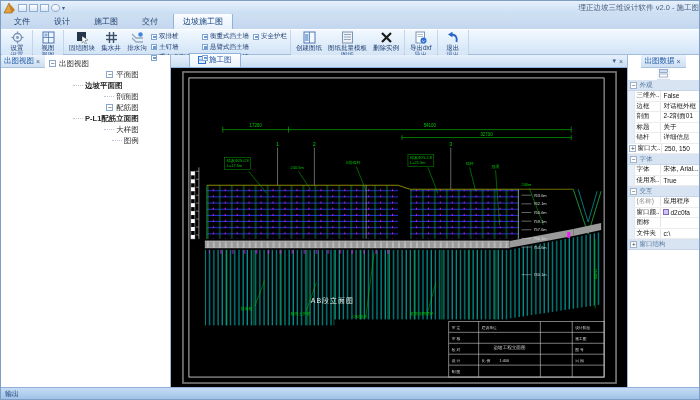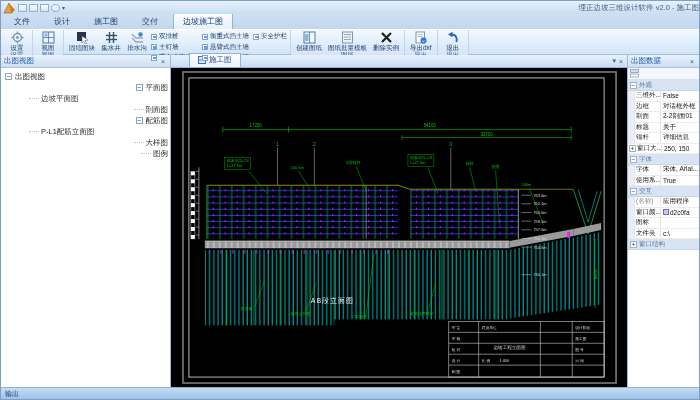--- a/index.html
+++ b/index.html
@@ -34,36 +34,36 @@
   .cb { width:6px; height:6px; border:1px solid #7fa4cf; background:#fff; position:relative; flex:0 0 auto; }
   .cb::after { content:""; position:absolute; left:1px; top:1px; width:2.5px; height:2.5px; background:#6f9bd2; }
   .cblabel { font-size:6.5px; color:#1e3c6e; }
 
   
   .main { flex:1; display:flex; min-height:0; }
   .panel-header { height:13px; background:linear-gradient(#eaf2fc,#cddff2); border-bottom:1px solid #aac2de; display:flex; align-items:center; padding:0 3px; font-size:7.5px; color:#1c56a8; }
   .panel-header .ph-title { flex:1; }
   .panel-header .ph-btn { font-size:7px; color:#44608a; padding:0 2px; }
 
-  .left-panel { width:170px; background:#fff; border-right:1px solid #a0b8d8; display:flex; flex-direction:column; }
+  .left-panel { width:170px; background:#fff; border-right:1px solid #a0b8d8; display:flex; flex-direction:row; }
   .tree { padding:3px 2px; }
   .trow { display:flex; align-items:center; height:11px; white-space:nowrap; }
   .exp { width:7px; height:7px; border:1px solid #8aa8cc; background:#fff; font-size:7px; line-height:5px; text-align:center; color:#333; margin-right:3px; flex:0 0 auto; }
   .tlabel { font-size:7.5px; color:#2b2b2b; }
-  .d0 { padding-left:2px; } .d1 { padding-left:14px;justify-content:flex-end; } .d2 { padding-left:26px; }
+  .d0 { padding-left:2px; } .d1 { padding-left:14px;justify-content:flex-end; } .d2 { padding-left:26px;font-weight:bold; }
   .noexp { width:10px; flex:0 0 auto; border-top:1px dotted #b9c6d8; margin-right:2px; height:0; }
 
   .center { flex:1; display:flex; flex-direction:column; min-width:0; }
   .doc-tabbar { height:13px; background:linear-gradient(#e7f1fc,#c9dcf2); border-bottom:1px solid #8fb3dd; display:flex; align-items:flex-end; padding-left:18px; }
   .doc-tab { display:flex; align-items:center; gap:3px; background:linear-gradient(#ffffff,#eaf2fb); border:1px solid #8fb3dd; border-bottom:none; padding:1px 8px 2px; font-size:7.5px; color:#1f4f9f; }
   .doc-ctrls { margin-left:auto; display:flex; align-items:center; gap:3px; padding:0 4px 2px; font-size:7px; color:#3a5d8e; }
   .canvas { flex:1; background:#000; position:relative; min-height:0; }
   .canvas svg { position:absolute; inset:0; width:100%; height:100%; }
 
-  .right-panel { width:72px; background:#fff; border-left:1px solid #a0b8d8; display:flex; flex-direction:column; }
+  .right-panel { width:72px; background:#fff; border-left:1px solid #a0b8d8; display:flex; flex-direction:column;align-items:center; }
   .ptoolbar { height:12px; border-bottom:1px solid #d7e2ee; display:flex; align-items:center; padding:0 2px; background:#f4f8fd; }
   .pgrid { flex:1; overflow:hidden; }
   .pcat { height:11px; background:#d8e4f2; color:#5a7aa0; font-size:6.5px; display:flex; align-items:center; gap:2px; padding-left:2px; border-bottom:1px solid #c6d6e8; }
   .pexp { width:7px; height:7px; border:1px solid #9fb4cc; background:#fff; font-size:6.5px; line-height:5px; text-align:center; color:#333; flex:0 0 auto; }
   .prow { height:10.5px; display:flex; align-items:center; border-bottom:1px solid #ececec; font-size:6.5px; }
   .prow .indent { width:7px; align-self:stretch; background:#e9eff7; border-right:1px solid #dfe7f0; flex:0 0 auto; }
   .pk { width:26px; padding-left:1px; color:#222; border-right:1px solid #e4e4e4; overflow:hidden; white-space:nowrap; flex:0 0 auto; }
   .pv { flex:1; padding-left:2px; color:#111; overflow:hidden; white-space:nowrap; display:flex; align-items:center; gap:1px; }
   .swatch { width:6px; height:6px; background:#d2c0fa; border:1px solid #7d6fae; flex:0 0 auto; }
 

